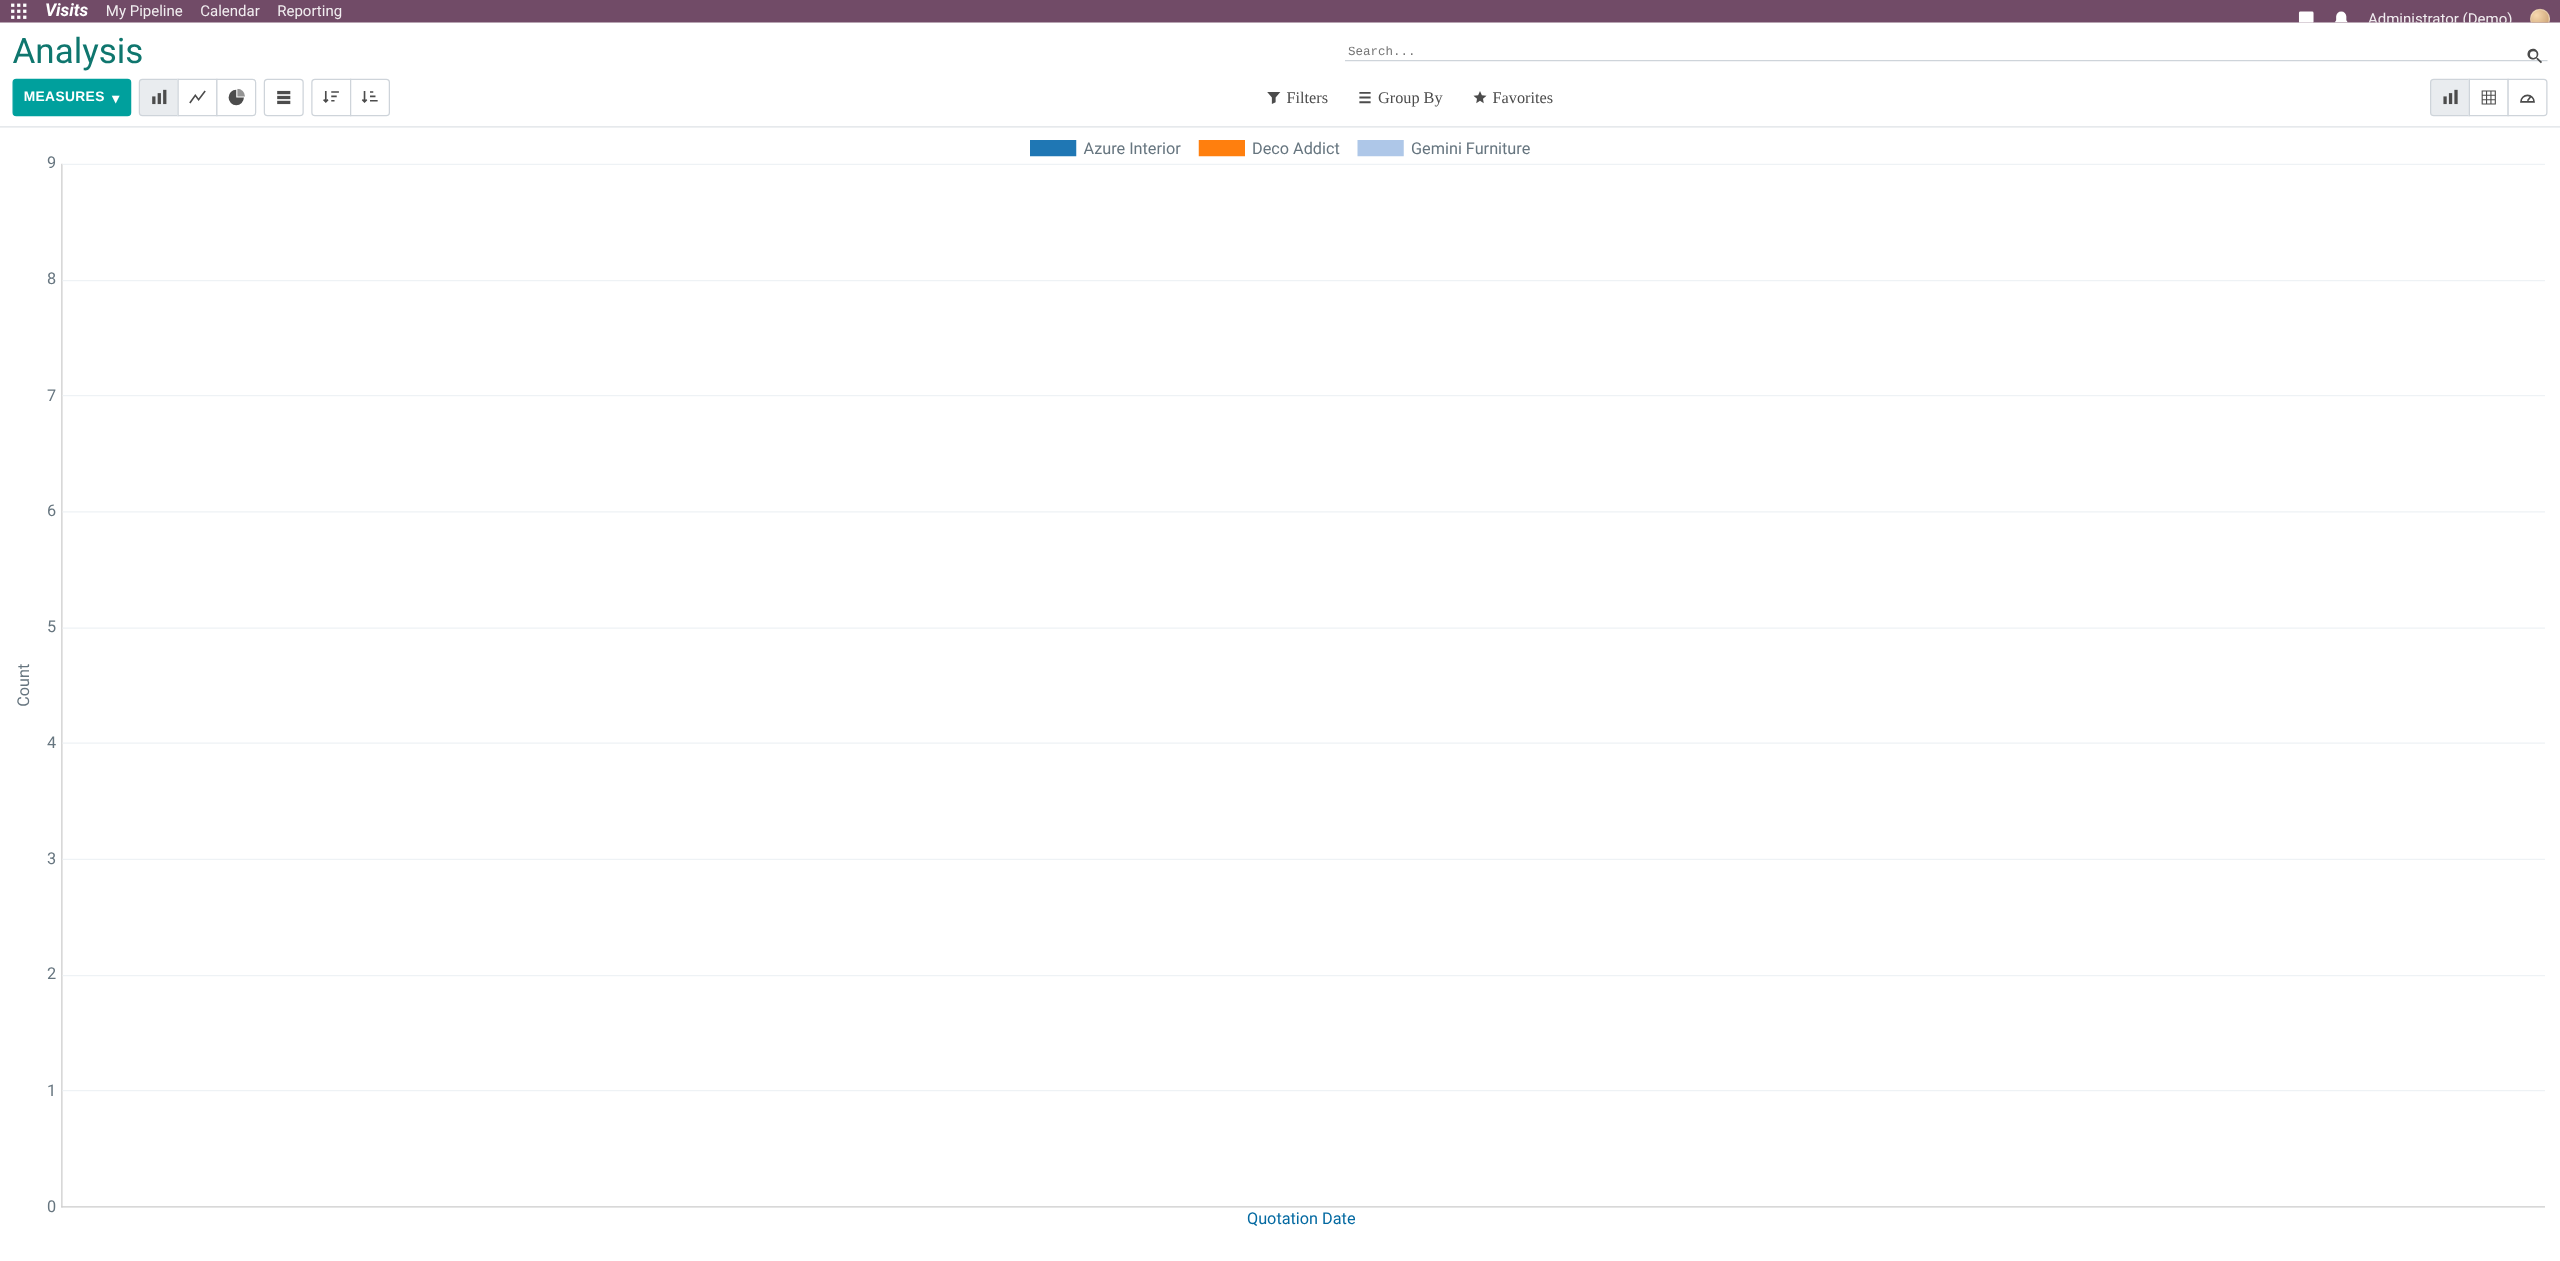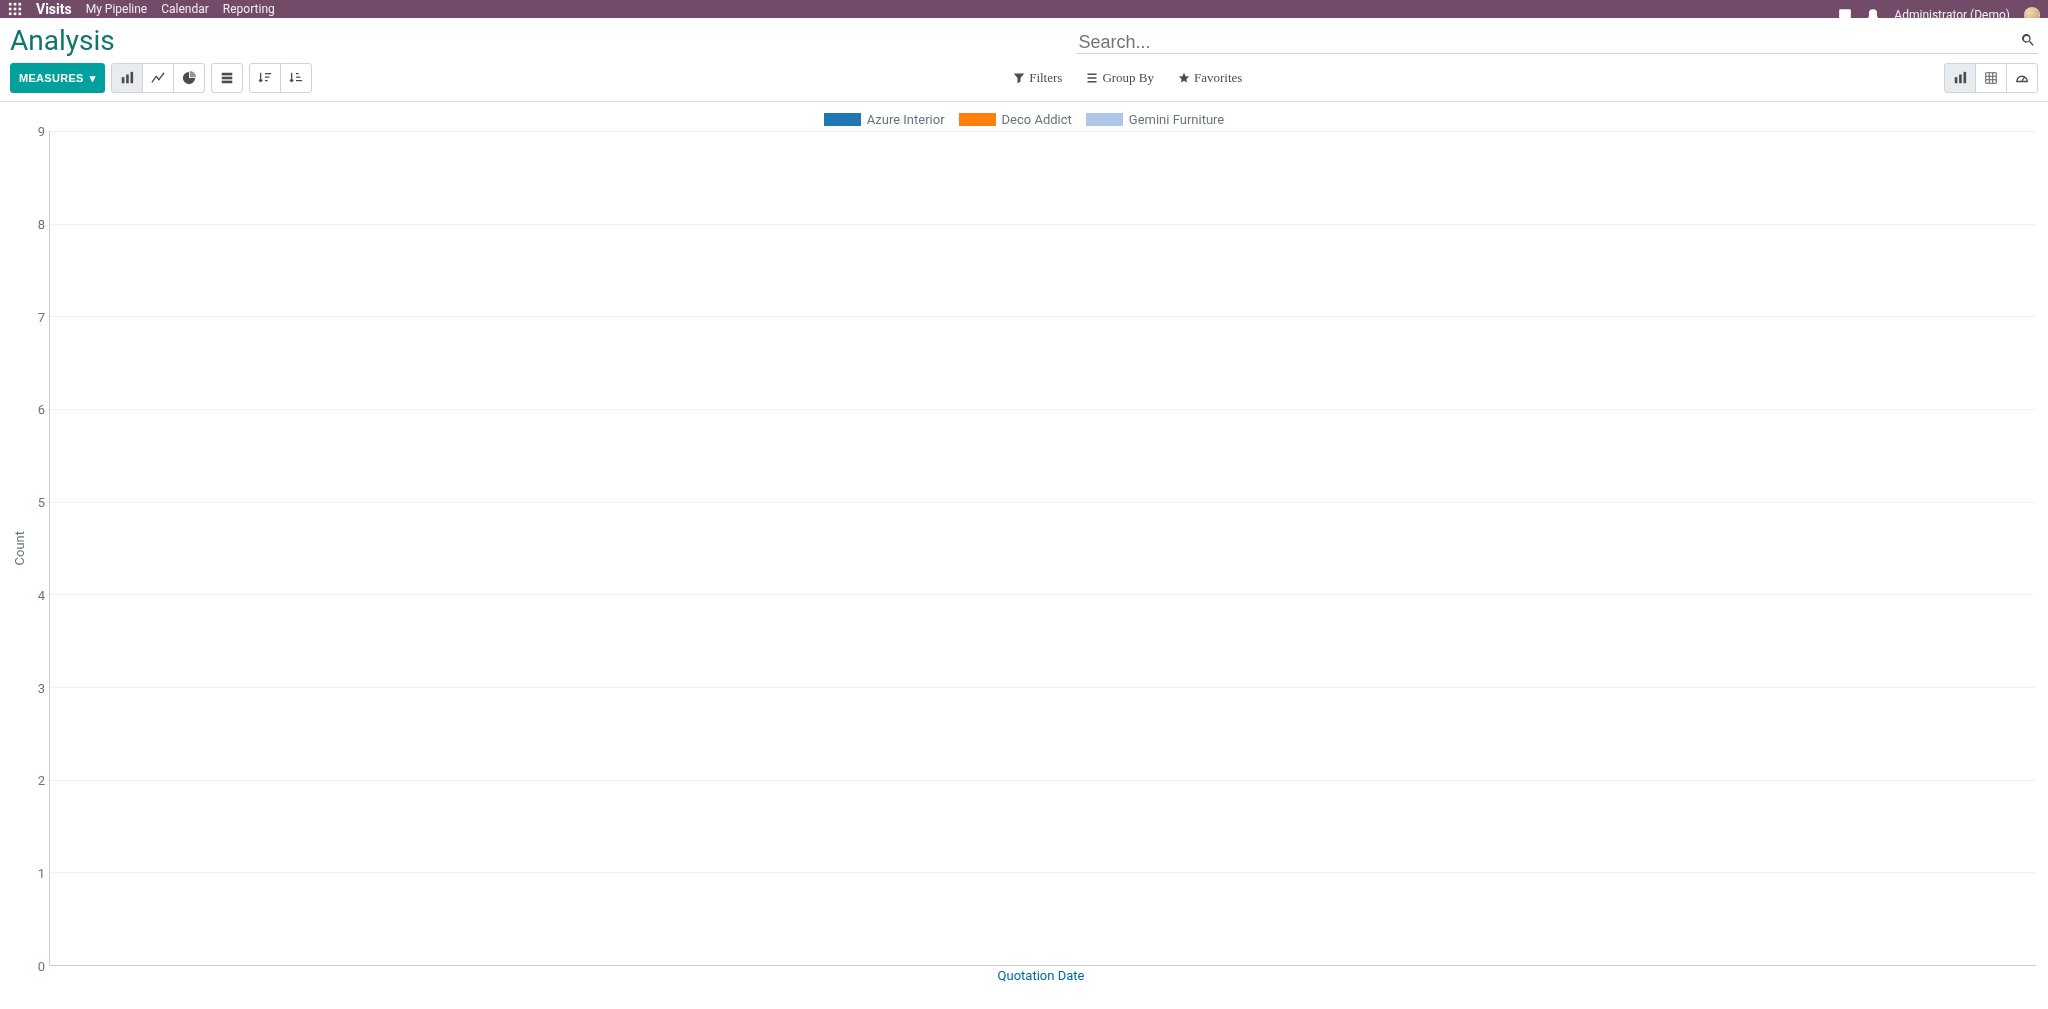--- a/index.html
+++ b/index.html
@@ -17,21 +17,21 @@
   display: flex;
   align-items: center;
   padding: 0 8px;
   color: #fff;
   font-size: 12px;
   overflow: hidden;
 }
 .topnav-left { display:flex; align-items:center; gap:14px; flex:1; }
 .topnav-right { display:flex; align-items:center; gap:14px;margin-top:12px; }
 .apps-icon { width:14px; height:14px; fill:#fff; }
-.brand { font-weight:700; font-size:14px; }
+.brand { font-weight:700; font-size:14px;font-style:italic; }
 .topmenu-item { opacity:.9; }
 .avatar {
   width:16px; height:16px; border-radius:50%;
   background: radial-gradient(circle at 30% 30%, #f7d9b0, #c59a6b);
   border:1px solid rgba(255,255,255,.3);
 }
 
 
 .control-panel {
   border-bottom: 1px solid #dee2e6;
@@ -54,23 +54,24 @@
   position:relative;
   display:flex;
   justify-content:flex-end;
 }
 .search-input {
   width: 50%;
   min-width: 500px;
   border:none;
   border-bottom:1px solid #ced4da;
   padding:4px 24px 0 2px;
-  font-size:18px;
+  font-size:10px;
   outline:none;
   background:transparent;
+  font-family:Liberation Mono, monospace;
 }
 .search-ico {
   position:absolute;
   right:2px;
   top:4px;
   width:16px; height:16px;
   fill:#4c4c4c;
 }
 .cp-row2 {
   display:flex;
@@ -129,21 +130,21 @@
   padding: 10px 12px 2px 12px;
 }
 .chart-legend {
   display:flex;
   justify-content:center;
   gap:14px;
   font-size:13px;
   color:#66757f;
   margin-bottom:4px;
 }
-.legend-item { display:flex; align-items:center; gap:6px; cursor:pointer; }
+.legend-item { display:flex; align-items:flex-start; gap:6px; cursor:pointer; }
 .swatch { width:37px; height:13px; display:inline-block; }
 .chart-plot {
   position:relative;
   height: 835px;
   display:flex;
 }
 .y-axis-label {
   writing-mode: vertical-rl;
   transform: rotate(180deg);
   font-size:13px;

